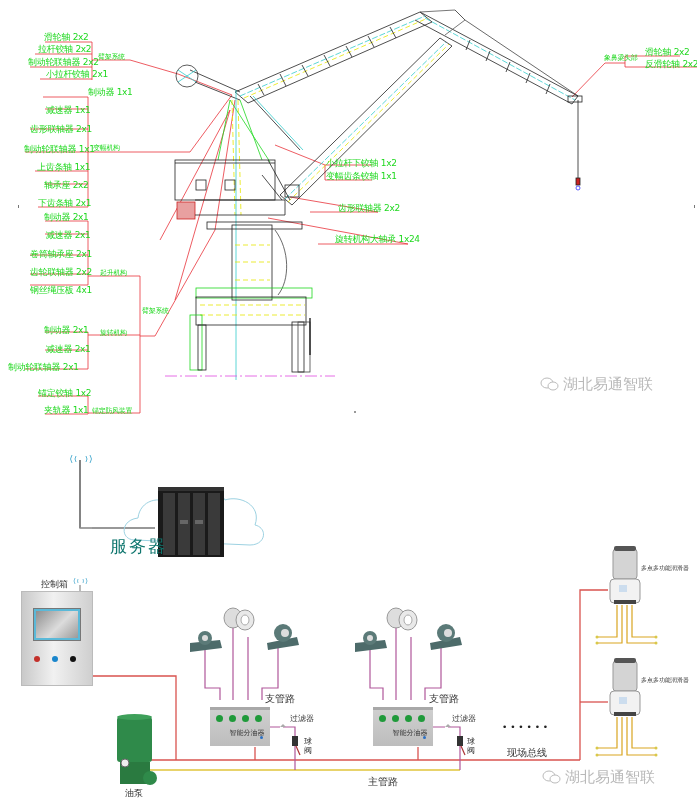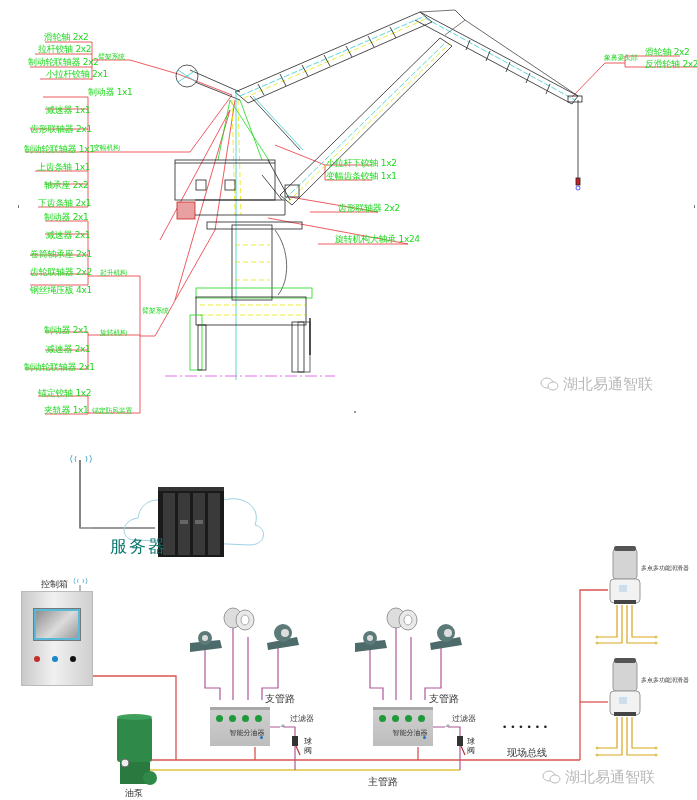--- a/index.html
+++ b/index.html
@@ -139,21 +139,21 @@
 <div class="cad-label" style="left:46px;top:230px;"><span>减速器</span> <span>2x1</span></div>
 <div class="cad-label" style="left:30px;top:249px;"><span>卷筒轴承座</span> <span>2x1</span></div>
 <div class="cad-label" style="left:30px;top:267px;"><span>齿轮联轴器</span> <span>2x2</span></div>
 <div class="cad-label" style="left:30px;top:285px;"><span>钢丝绳压板</span> <span>4x1</span></div>
 <div class="cad-label small" style="left:100px;top:268px;">起升机构</div>
 
 <div class="cad-label small" style="left:142px;top:306px;">臂架系统</div>
 
 <div class="cad-label" style="left:44px;top:325px;"><span>制动器</span> <span>2x1</span></div>
 <div class="cad-label" style="left:46px;top:344px;"><span>减速器</span> <span>2x1</span></div>
-<div class="cad-label" style="left:24px;top:362px;"><span>制动轮联轴器</span> <span>2x1</span></div>
+<div class="cad-label" style="left:8px;top:362px;"><span>制动轮联轴器</span> <span>2x1</span></div>
 <div class="cad-label small" style="left:100px;top:328px;">旋转机构</div>
 
 <div class="cad-label" style="left:38px;top:388px;"><span>锚定铰轴</span> <span>1x2</span></div>
 <div class="cad-label" style="left:44px;top:405px;"><span>夹轨器</span> <span>1x1</span></div>
 <div class="cad-label small" style="left:92px;top:406px;">锚定防风装置</div>
 
 <div class="cad-label" style="left:326px;top:158px;"><span>小拉杆下铰轴</span> <span>1x2</span></div>
 <div class="cad-label" style="left:326px;top:171px;"><span>变幅齿条铰轴</span> <span>1x1</span></div>
 <div class="cad-label" style="left:338px;top:203px;"><span>齿形联轴器</span> <span>2x2</span></div>
 <div class="cad-label" style="left:328px;top:234px;margin-left:7px;"><span>旋转机构大轴承</span> <span>1x24</span></div>

